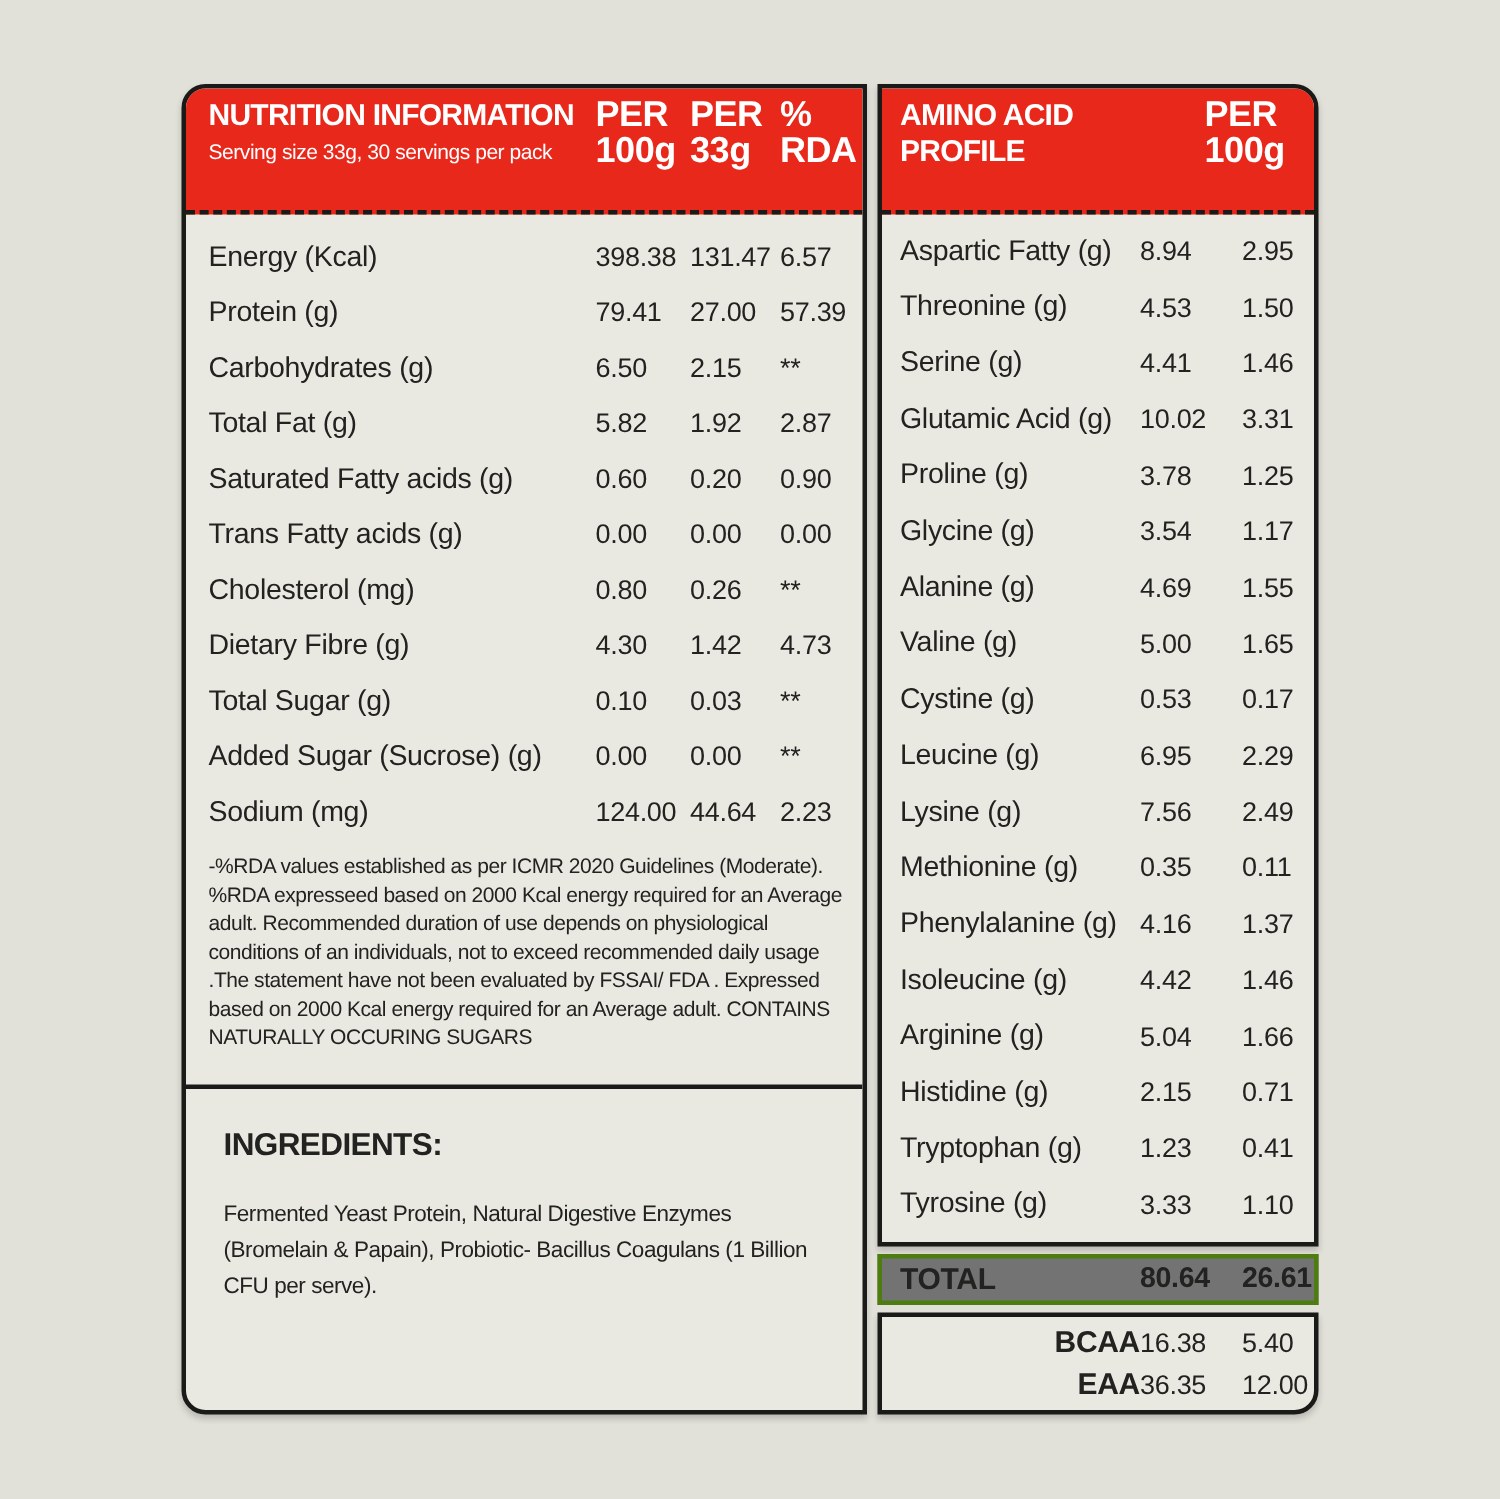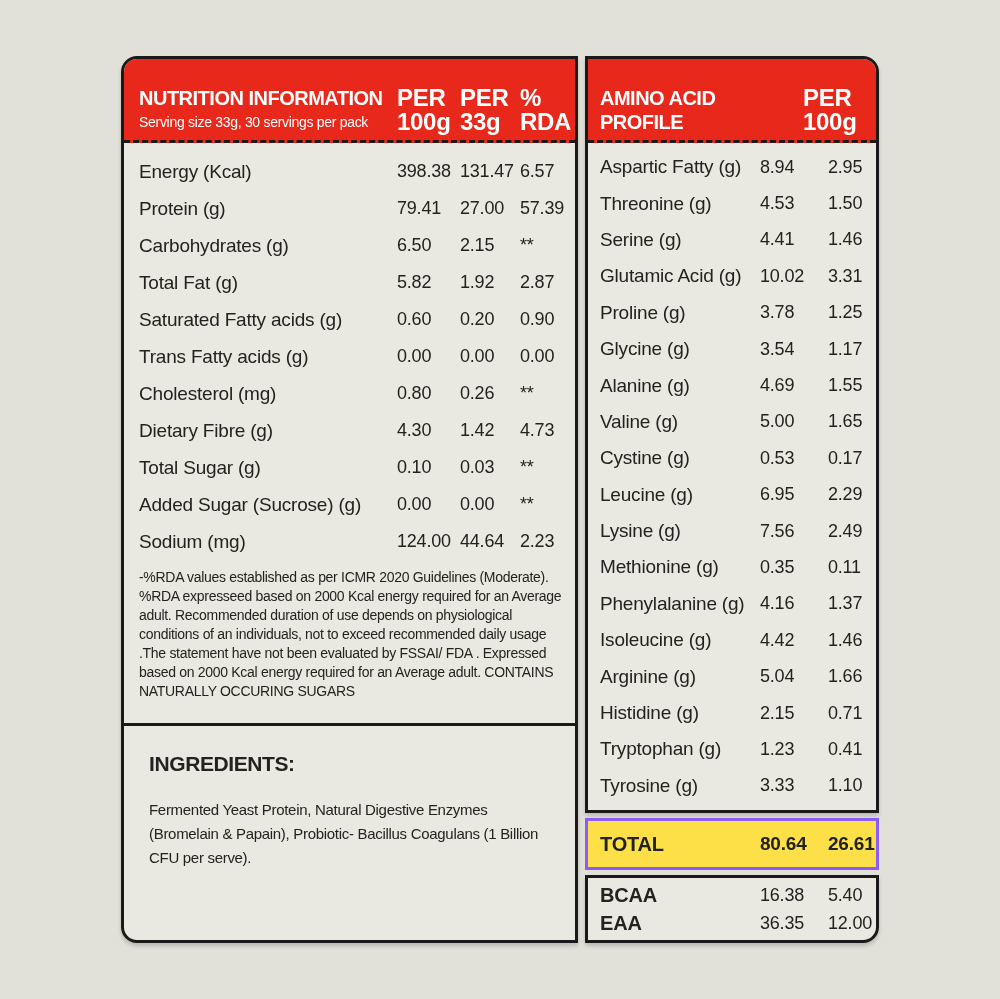--- a/index.html
+++ b/index.html
@@ -25,21 +25,21 @@
     border-radius:16px 0 0 16px;
     overflow:hidden;
     display:flex; flex-direction:column;
     box-shadow:0 3px 4px rgba(0,0,0,0.18);
   }
   .nut-top { height:664px; display:flex; flex-direction:column; }
   .red-header {
     background:#e8281b;
     border-bottom:3px dashed #1a1a18;
     height:84px;
-    padding:27px 0 0 15px;
+    padding:6px 0 0 15px;
     display:grid;
     grid-template-columns:258px 63px 60px 1fr;
     color:#ffffff;
   }
   .red-header-right {
     grid-template-columns:160px 68px 1fr;
     padding-left:12px;
     gap:43px;
   }
   .hdr-title { font-size:20px; font-weight:700; letter-spacing:-0.5px; line-height:24px; white-space:pre-line; }
@@ -73,23 +73,23 @@
     flex:1;
     background:#eae9e1;
     border:3px solid #1a1a18;
     border-radius:0 16px 0 0;
     overflow:hidden;
     display:flex; flex-direction:column;
     box-shadow:0 3px 4px rgba(0,0,0,0.18);
   }
   .amino-rows { flex:1; display:flex; flex-direction:column; padding:6px 0 6px 12px; }
   .total-box {
-    height:52px;
-    background:#fde047;
-    border:3px solid #8b5cf6;
+    height:34px;
+    background:#737373;
+    border:3px solid #4d7c0f;
     display:grid;
     grid-template-columns:160px 68px 1fr;
     align-items:center;
     padding-left:12px;
   }
   .total-box .lbl, .total-box .val { font-weight:700; font-size:20px; }
   .total-box .val { font-size:19px; }
   .bcaa-box {
     height:68px;
     background:#eae9e1;
@@ -99,21 +99,21 @@
     justify-content:center;
     padding-left:12px;
     box-shadow:0 3px 4px rgba(0,0,0,0.18);
   }
   .bcaa-row {
     display:grid;
     grid-template-columns:160px 68px 1fr;
     align-items:center;
     height:28px;
   }
-  .bcaa-row .lbl { font-weight:700; font-size:20px; }
+  .bcaa-row .lbl { font-weight:700; font-size:20px;text-align:right; }
 </style>
 </head>
 <body>
 
 <div class="label">
 
   <div class="left-panel">
     <div class="nut-top">
       <div class="red-header">
         <div>

